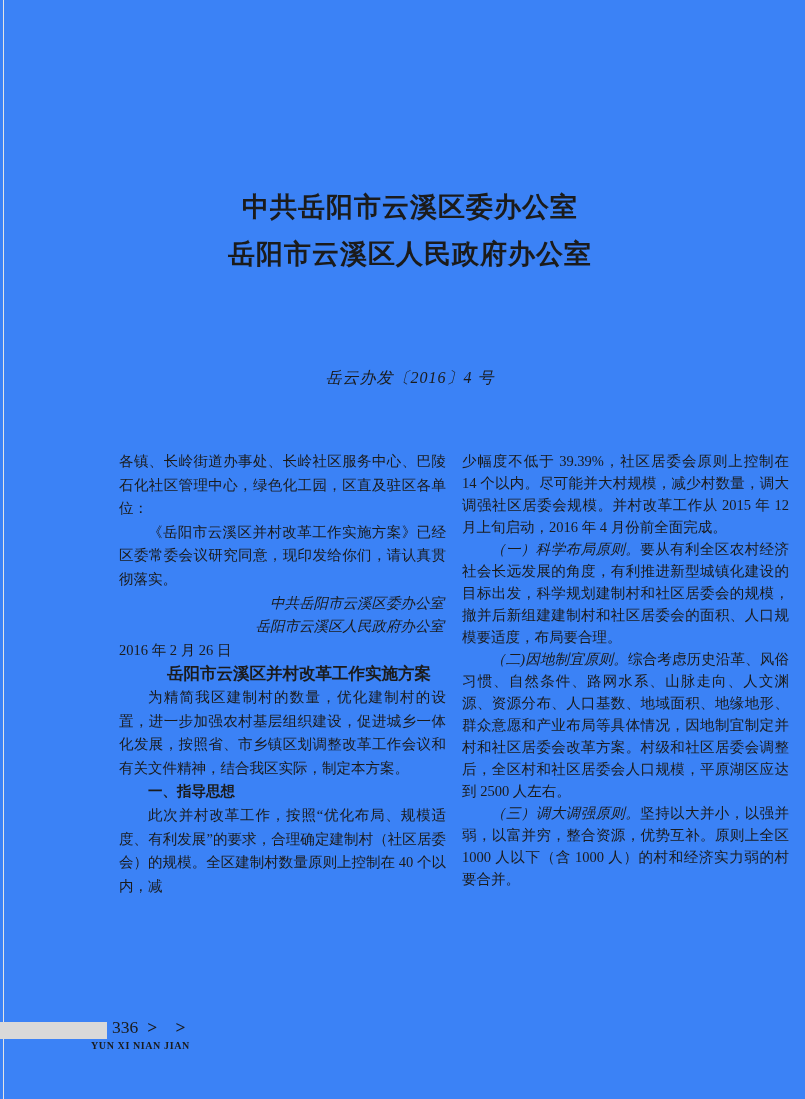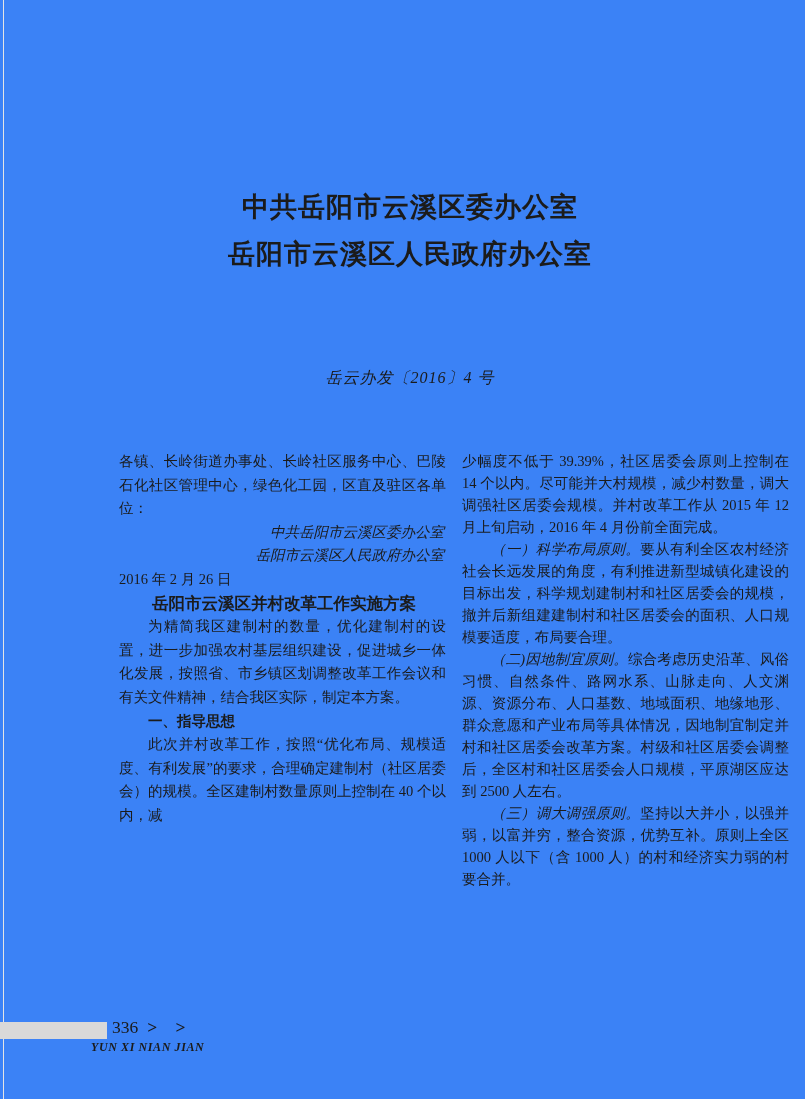--- a/index.html
+++ b/index.html
@@ -70,21 +70,21 @@
   }
   .sig-date {
     text-align: left;
     font-style: normal;
     padding-right: 2px;
   }
 
   .plan-title {
     margin: 7px 0 10px 0;
     text-indent: 0;
-    text-align: left;
+    text-align: center;
     font-weight: 700;
     font-size: 16.5px;
     font-family: "Liberation Sans", "DejaVu Sans", sans-serif;
   }
 
   .sub-head {
     margin: 0;
     text-indent: 2em;
     font-weight: 700;
     font-size: 14.5px;
@@ -107,44 +107,44 @@
   }
   .page-num { font-weight: 400; text-align: right; }
   .arrows {
     font-weight: 700;
     margin-left: 9px;
     letter-spacing: 7px;
   }
   .journal {
     position: absolute;
     left: 91px; top: 1040px;
-    font-size: 12px;
+    font-size: 10px;
     letter-spacing: 0.6px;
     font-weight: 700;
-    font-style: italic;
   }
 </style>
 </head>
 <body>
 
 <div class="page">
 
   <div class="edge-line"></div>
 
   <header class="title-block">
     <div>中共岳阳市云溪区委办公室</div>
     <div>岳阳市云溪区人民政府办公室</div>
   </header>
 
   <div class="doc-number">岳云办发〔2016〕4 号</div>
 
   <div class="columns">
 
     <div class="col col-left">
       <p class="flush">各镇、长岭街道办事处、长岭社区服务中心、巴陵石化社区管理中心，绿色化工园，区直及驻区各单位：</p>
+      <p>《岳阳市云溪区并村改革工作实施方案》已经区委常委会议研究同意，现印发给你们，请认真贯彻落实。</p>
       <div class="sig-line">中共岳阳市云溪区委办公室</div>
       <div class="sig-line">岳阳市云溪区人民政府办公室</div>
       <div class="sig-date">2016 年 2 月 26 日</div>
       <p class="plan-title">岳阳市云溪区并村改革工作实施方案</p>
       <p>为精简我区建制村的数量，优化建制村的设置，进一步加强农村基层组织建设，促进城乡一体化发展，按照省、市乡镇区划调整改革工作会议和有关文件精神，结合我区实际，制定本方案。</p>
       <p class="sub-head">一、指导思想</p>
       <p>此次并村改革工作，按照“优化布局、规模适度、有利发展”的要求，合理确定建制村（社区居委会）的规模。全区建制村数量原则上控制在 40 个以内，减</p>
     </div>
 
     <div class="col col-right">

